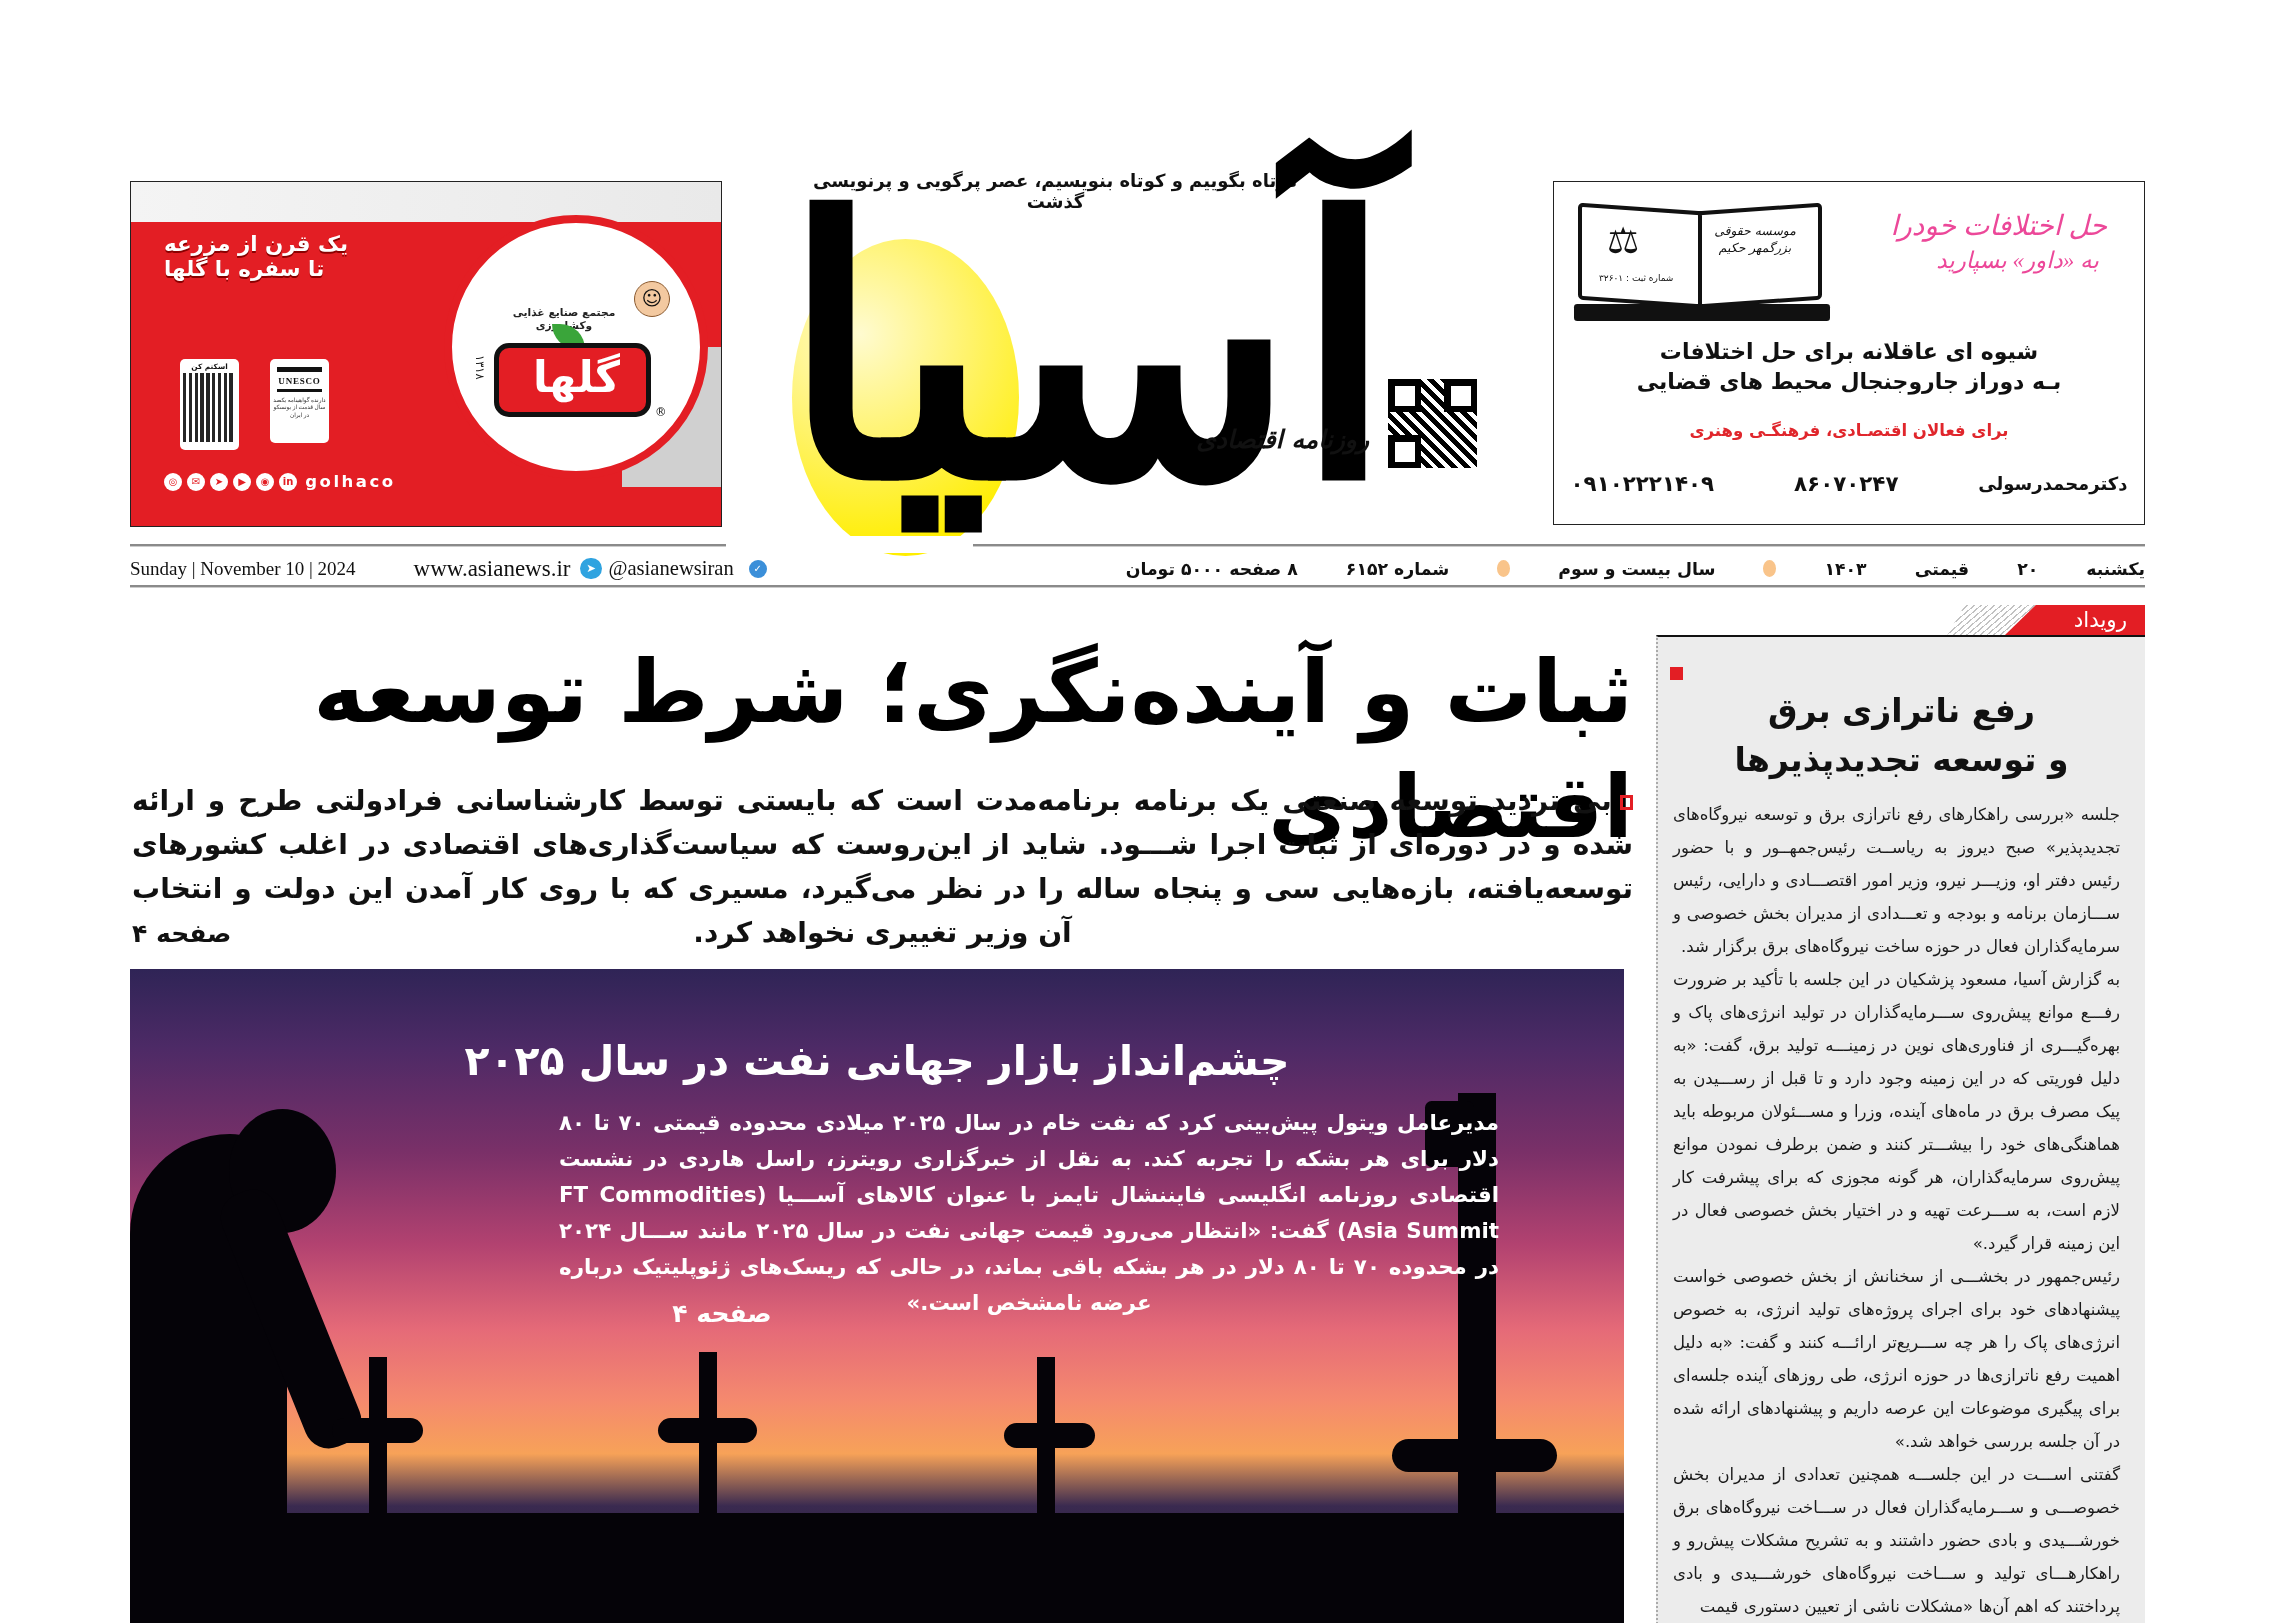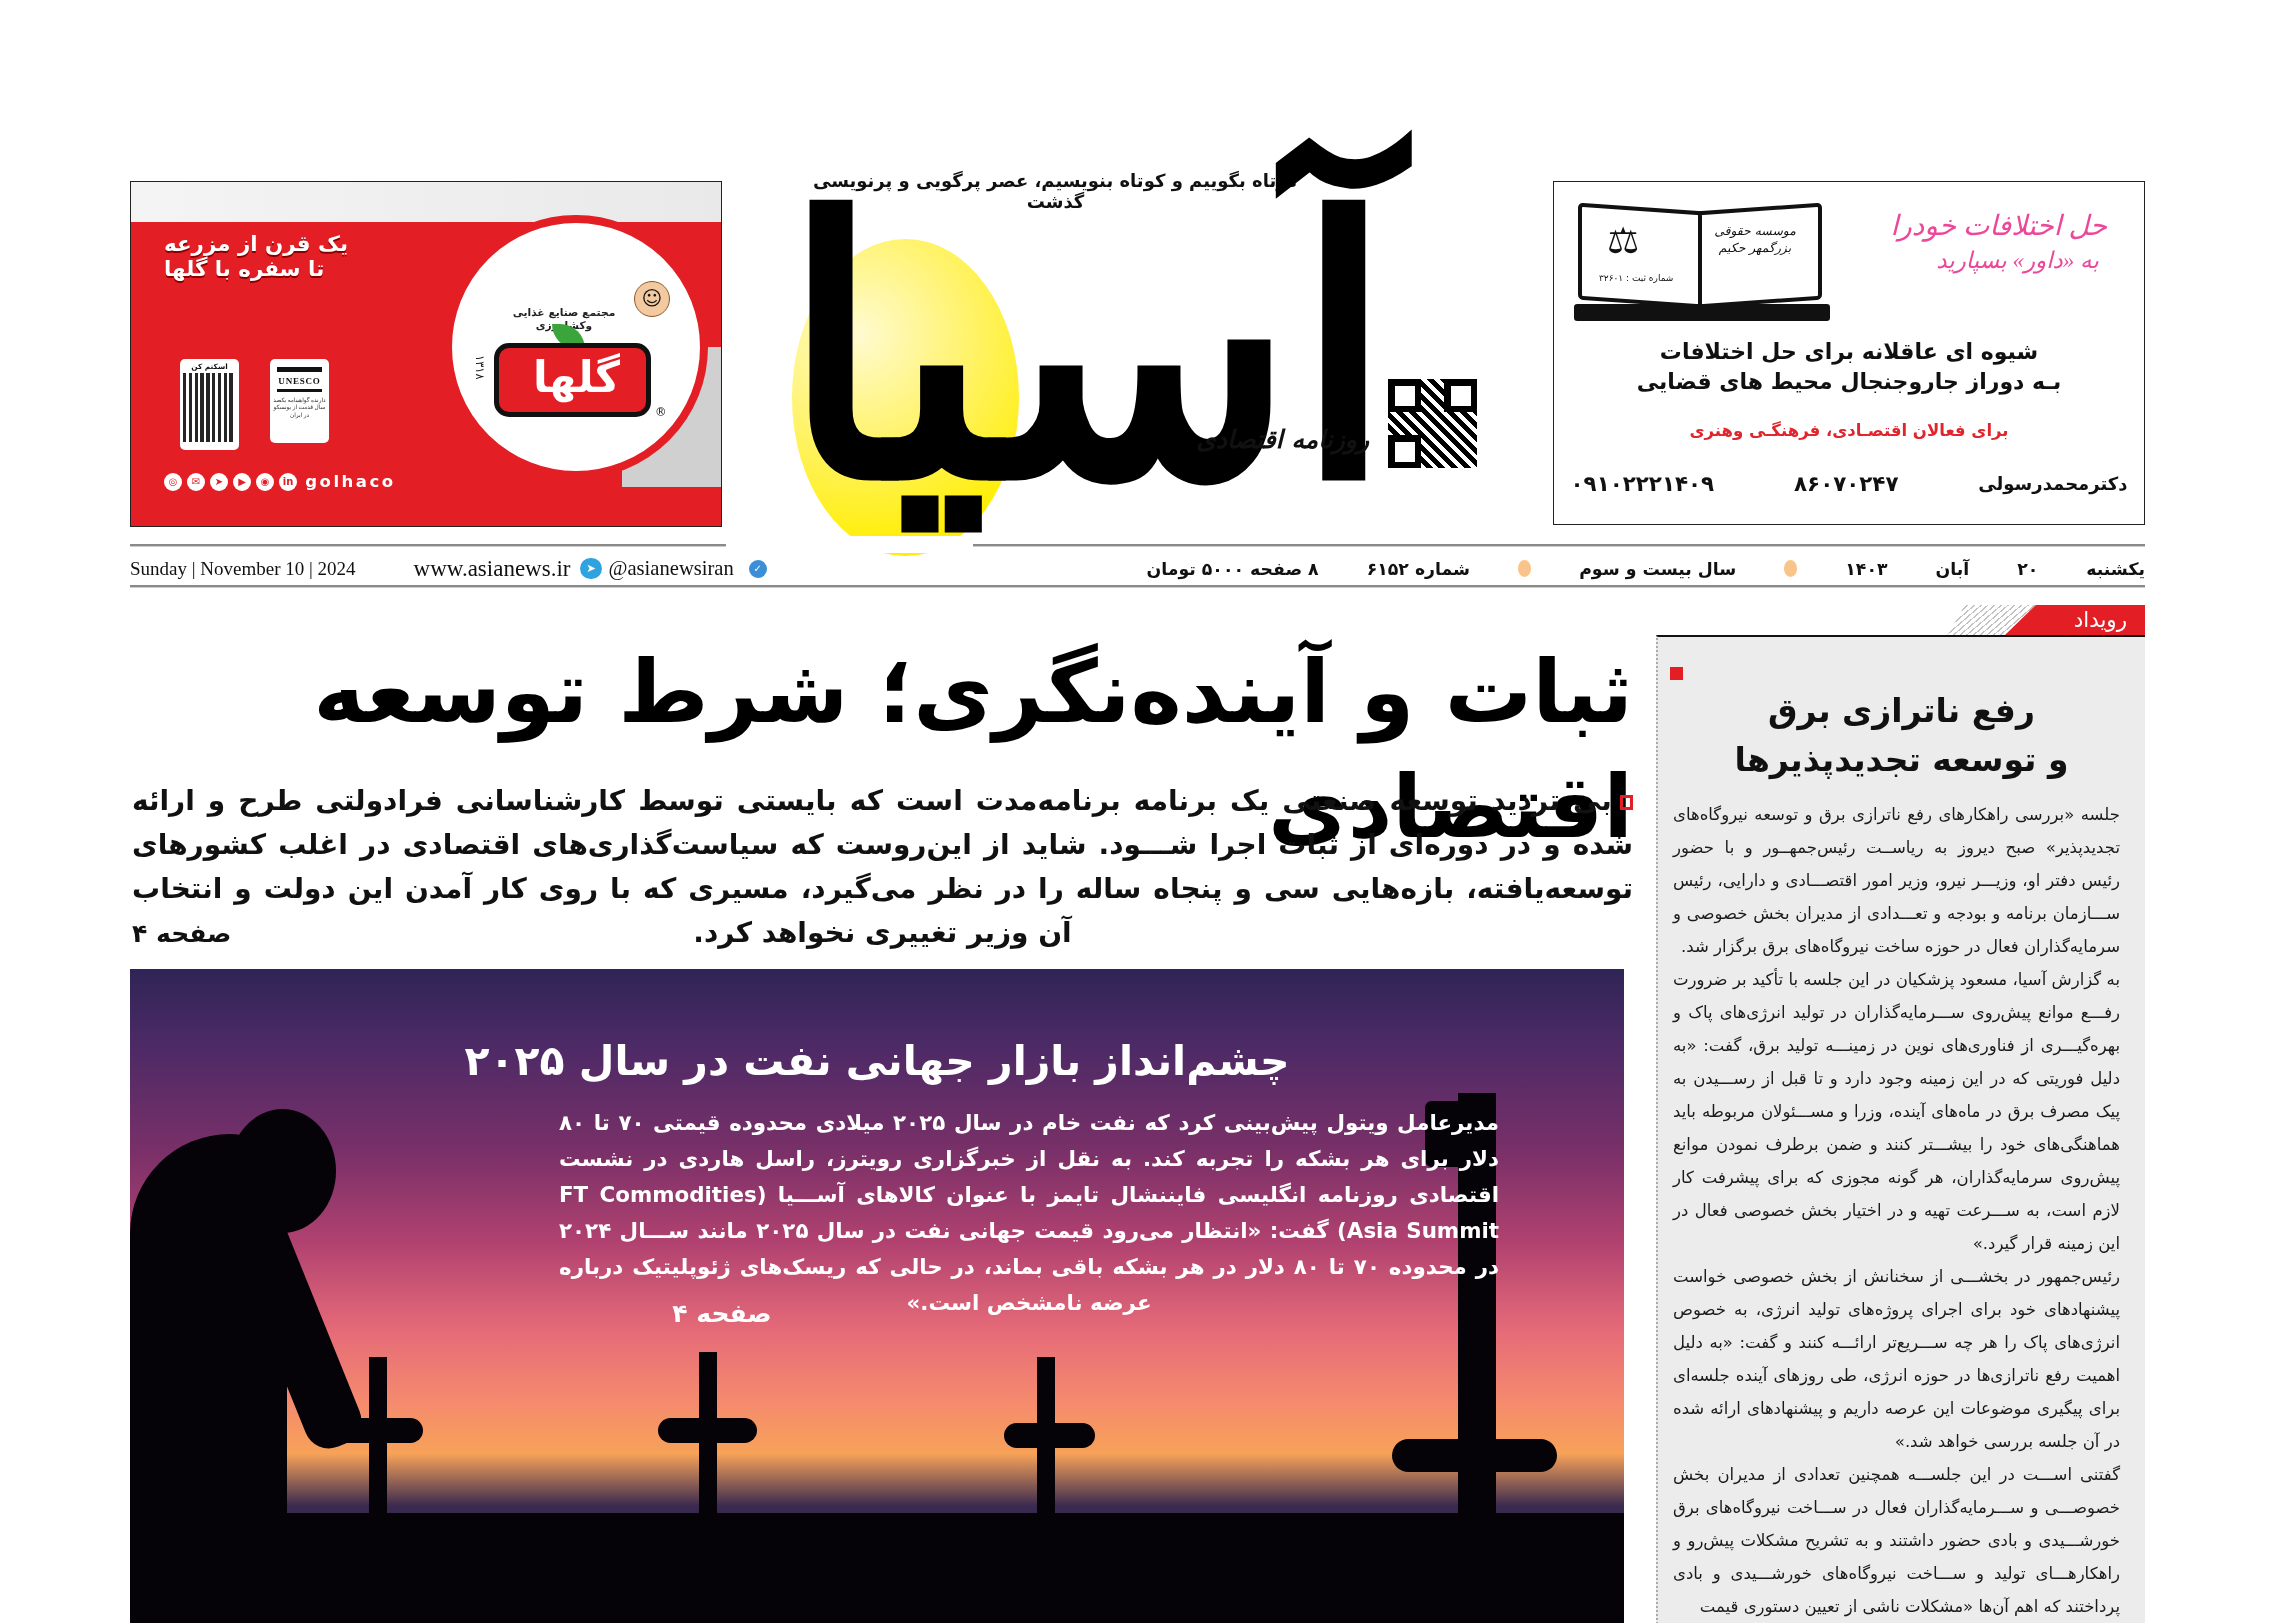--- a/index.html
+++ b/index.html
@@ -273,21 +273,21 @@
 <div style="position:absolute; left:726px; top:536px; width:247px; height:16.5px; background:#fff;"></div>
 <div class="dateline">
   <span class="en-date">Sunday | November 10 | 2024</span>
   <span class="web">www.asianews.ir</span>
   <span class="tg-icon">➤</span>
   <span class="handle">@asianewsiran</span>
   <span class="verify-icon">✓</span>
   <div class="fa-strip">
     <span>یکشنبه</span>
     <span>۲۰</span>
-    <span>آبان</span>
+    <span>قیمتی</span>
     <span>۱۴۰۳</span>
     <i class="dot"></i>
     <span>سال بیست و سوم</span>
     <i class="dot"></i>
     <span>شماره ۶۱۵۲</span>
     <span style="margin-left:0">۸ صفحه ۵۰۰۰ تومان</span>
   </div>
 </div>
 <div class="rule" style="left:130px; top:585px; width:2015px;"></div>
 

